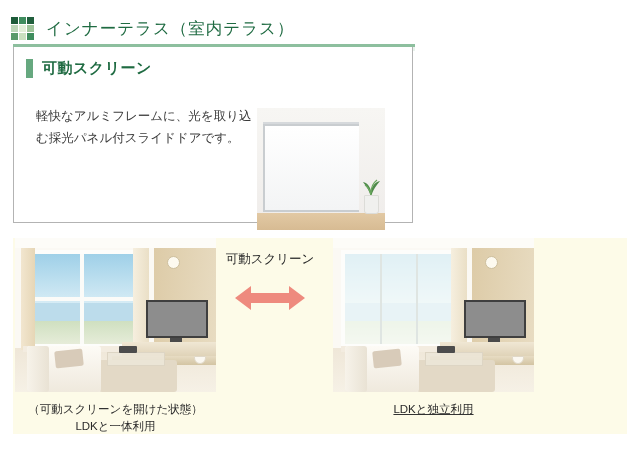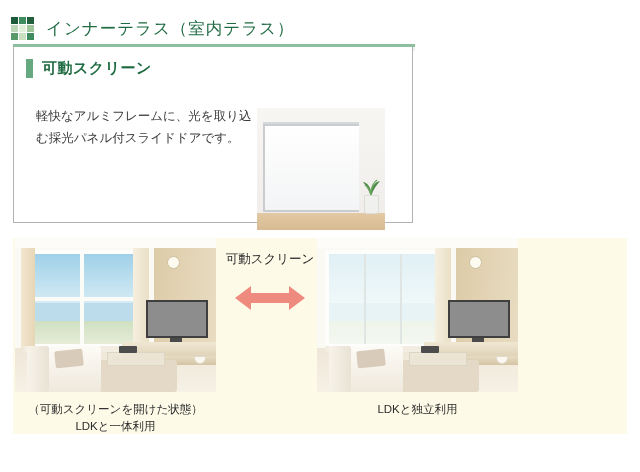--- a/index.html
+++ b/index.html
@@ -179,21 +179,21 @@
     position: relative;
     width: 100%;
     height: 100%;
   }
   .room-block {
     position: absolute;
     top: 0;
     width: 201px;
   }
   .room-block.left  { left: 2px; }
-  .room-block.right { left: 304px; }
+  .room-block.right { left: 320px; text-decoration: underline; }
 
   .room-photo {
     position: relative;
     width: 201px;
     height: 154px;
     overflow: hidden;
     background: #efe6d4;
   }
   
   .rm-wall-right {

